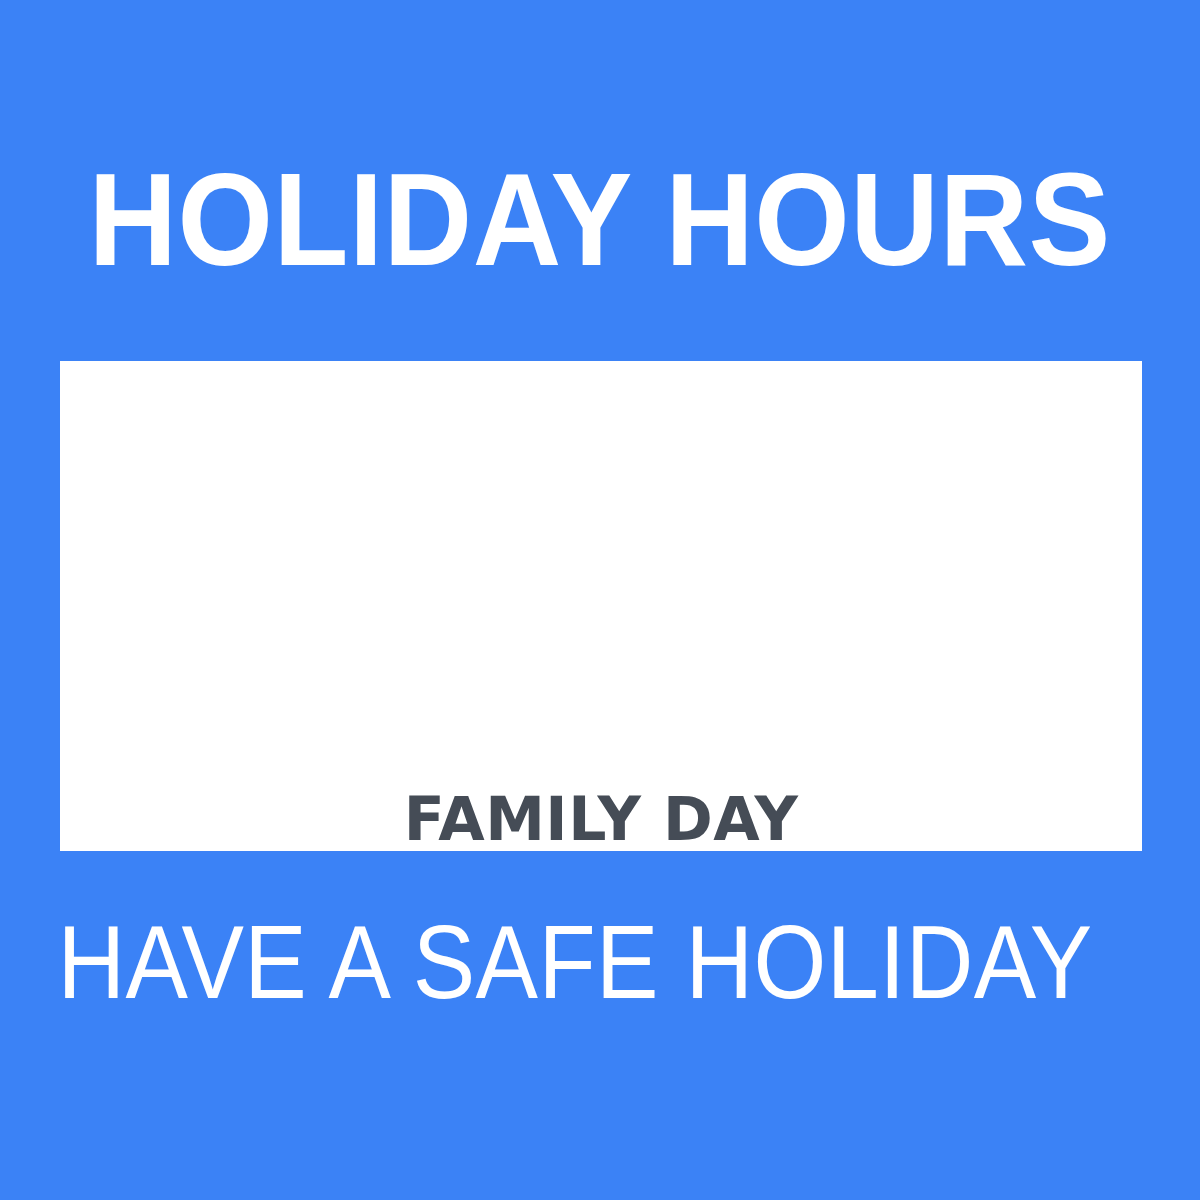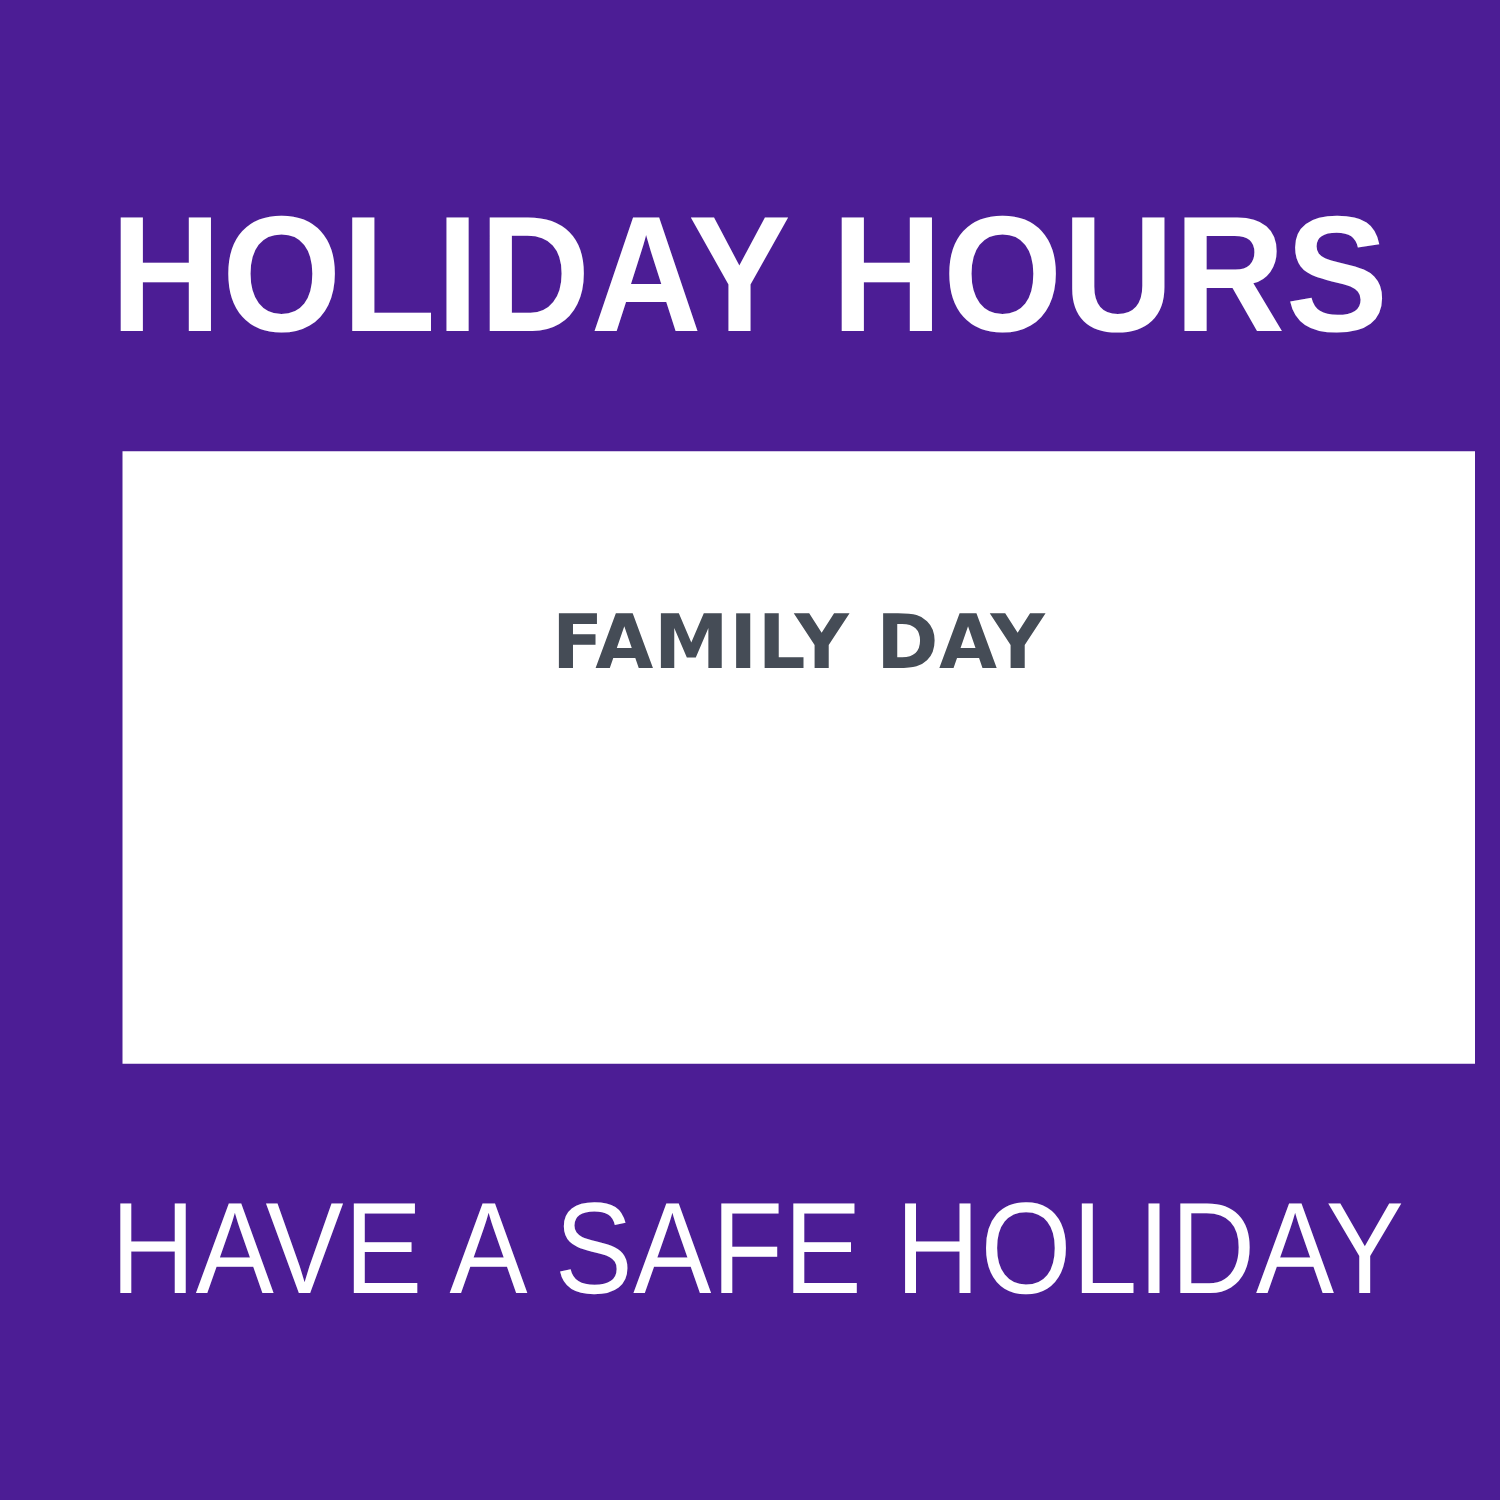--- a/index.html
+++ b/index.html
@@ -13,21 +13,21 @@
     overflow: hidden;
     font-family: "DejaVu Sans", sans-serif;
     background: #ee3124;
   }
 
   .poster {
     position: relative;
     box-sizing: border-box;
     width: 1200px;
     height: 1200px;
-    background: #4c1d95;
+    background: #3b82f6;
     display: flex;
     flex-direction: column;
     align-items: center;
   }
 
   
   .title-band {
     position: absolute;
     left: 0;
     top: 150px;
@@ -55,22 +55,21 @@
     position: absolute;
     left: 60px;
     top: 361px;
     width: 1082px;
     height: 490px;
     background: #ffffff;
     box-sizing: border-box;
     display: flex;
     flex-direction: column;
     align-items: center;
-    justify-content: flex-start;
-    margin-left: 38px;
+    justify-content: flex-end;
   }
 
   .card-inner {
     width: 100%;
     text-align: center;
     margin-top: 122px;
   }
 
   .holiday-name {
     color: #454c56;
@@ -100,26 +99,26 @@
     font-size: 66px;
     line-height: 1.1;
     margin: 50px 0 0 0;
     white-space: nowrap;
   }
 
   
   .footer-band {
     position: absolute;
     left: 0;
-    top: 934px;
+    top: 897px;
     width: 1181px;
     height: 130px;
     display: flex;
     align-items: center;
-    justify-content: flex-end;
+    justify-content: flex-start;
   }
 
   .poster-footer {
     color: #ffffff;
     font-family: "Liberation Sans Narrow", "Liberation Sans", sans-serif;
     font-weight: normal;
     font-size: 104px;
     line-height: 1;
     letter-spacing: 0.5px;
     white-space: nowrap;

